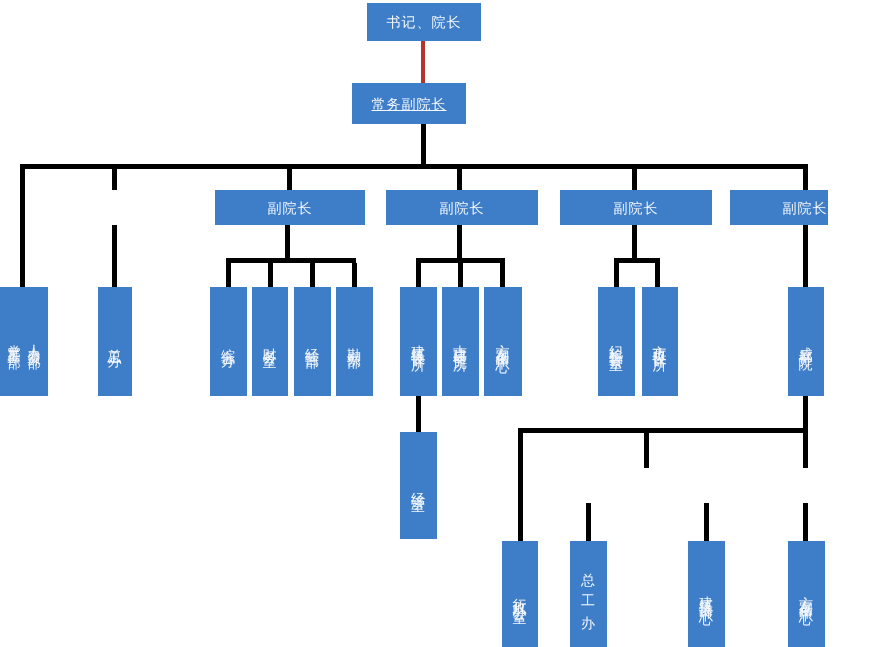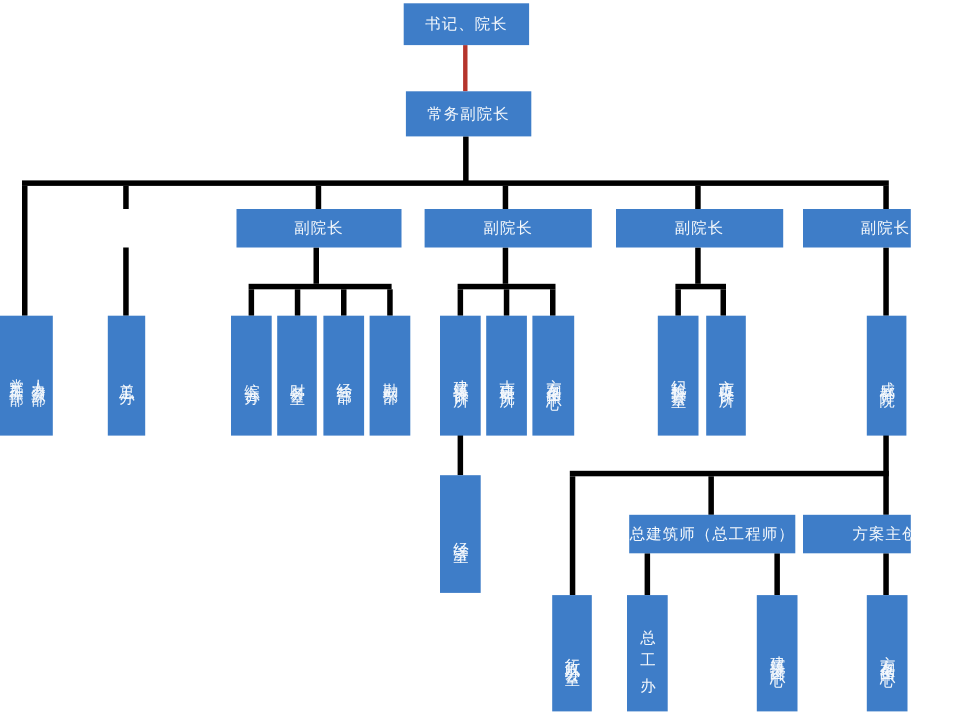--- a/index.html
+++ b/index.html
@@ -90,21 +90,21 @@
   <div class="cl" style="left:644px; top:433px; width:5px; height:35px;"></div>
 
   <div class="cl" style="left:586px; top:503px; width:5px; height:38px;"></div>
   <div class="cl" style="left:704px; top:503px; width:5px; height:38px;"></div>
   <div class="cl" style="left:803px; top:503px; width:5px; height:38px;"></div>
 
   <div class="node h" style="left:367px; top:3px; width:114px; height:38px;">
     <span>书记、院长</span>
   </div>
 
-  <div class="node h" style="left:369px; top:83px; width:114px; height:41px;">
+  <div class="node h" style="left:352px; top:83px; width:114px; height:41px;text-decoration:underline;">
     <span>常务副院长</span>
   </div>
 
 
   <div class="node h" style="left:215px; top:190px; width:150px; height:35px;">
     <span>副院长</span>
   </div>
 
   <div class="node h" style="left:386px; top:190px; width:152px; height:35px;">
     <span>副院长</span>
@@ -164,27 +164,21 @@
   </div>
 
   <div class="node v" style="left:788px; top:287px; width:36px; height:109px;">
     <span>成都分院</span>
   </div>
 
   <div class="node v" style="left:400px; top:432px; width:37px; height:107px;">
     <span>经济室</span>
   </div>
 
-  <div class="node h" style="left:572px; top:468px; width:151px; height:35px;">
-    <span>总建筑师（总工程师）</span>
-  </div>
 
-  <div class="node h" style="left:730px; top:468px; width:150px; height:35px;">
-    <span>方案主创</span>
-  </div>
 
   <div class="node v" style="left:502px; top:541px; width:36px; height:106px;">
     <span>行政办公室</span>
   </div>
 
   <div class="node v spaced" style="left:570px; top:541px; width:37px; height:106px;">
     <span>总工办</span>
   </div>
 
   <div class="node v" style="left:688px; top:541px; width:37px; height:106px;">

